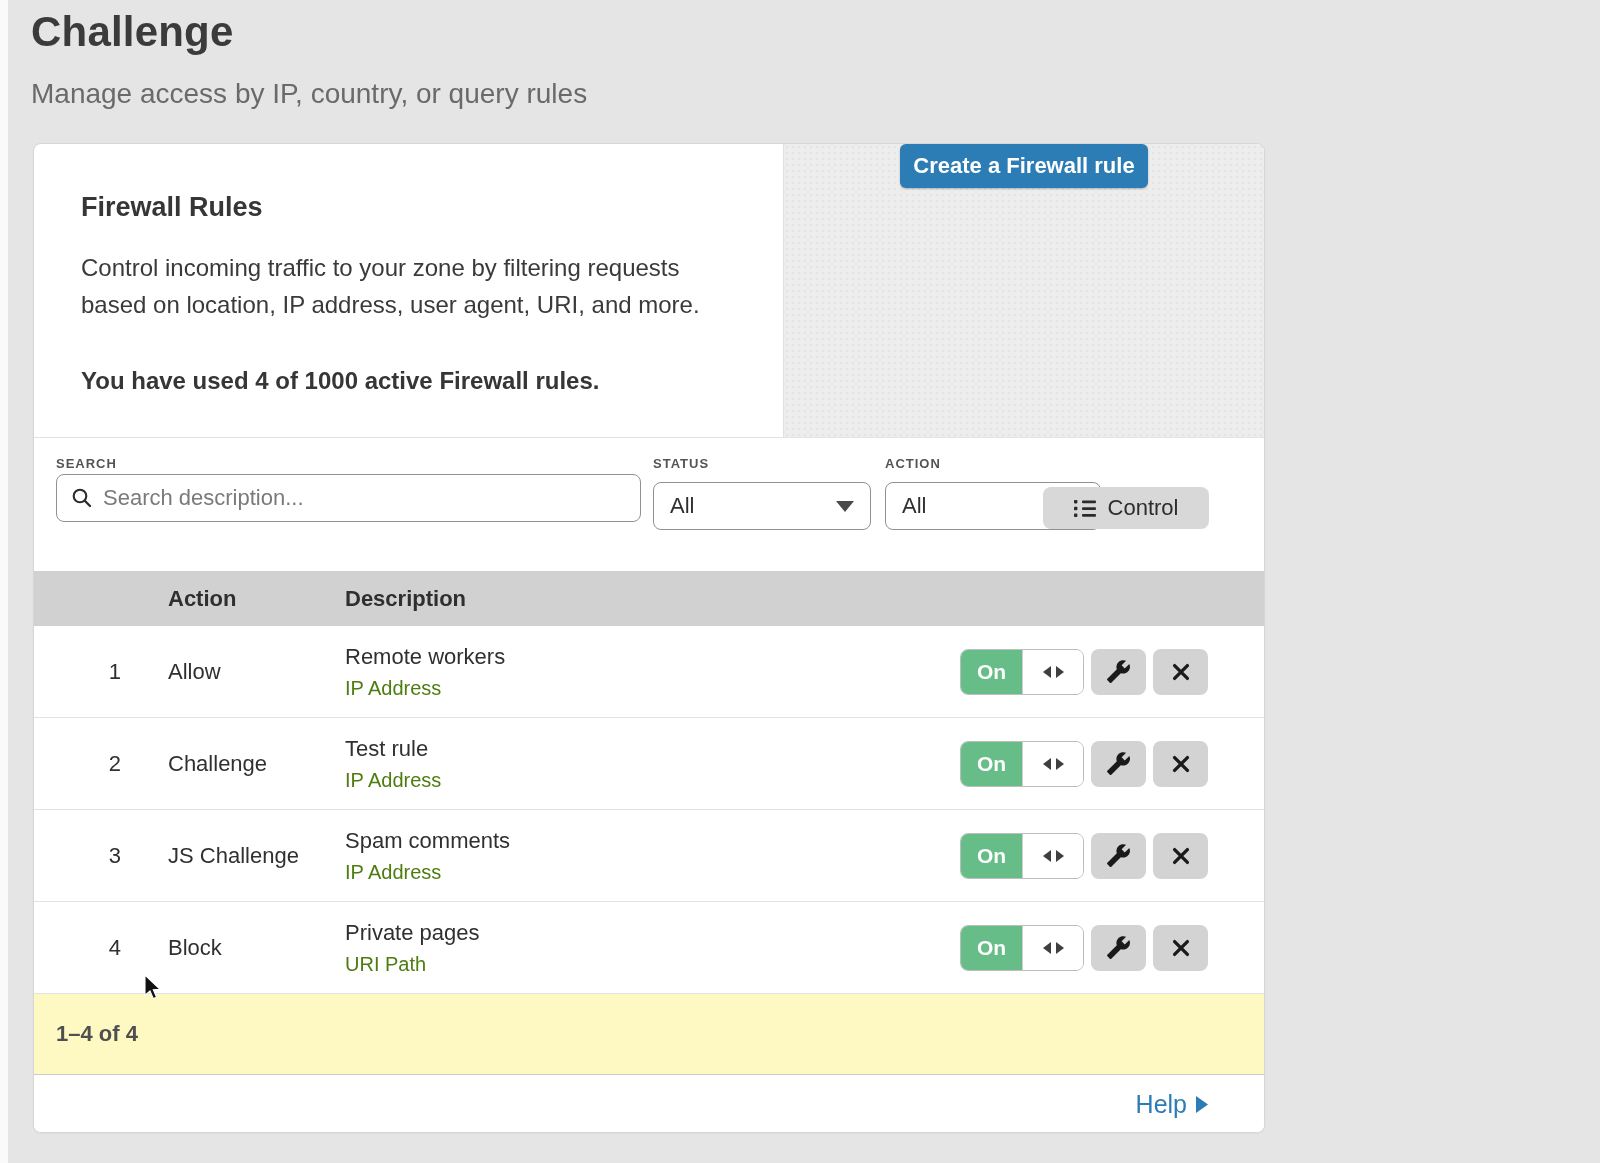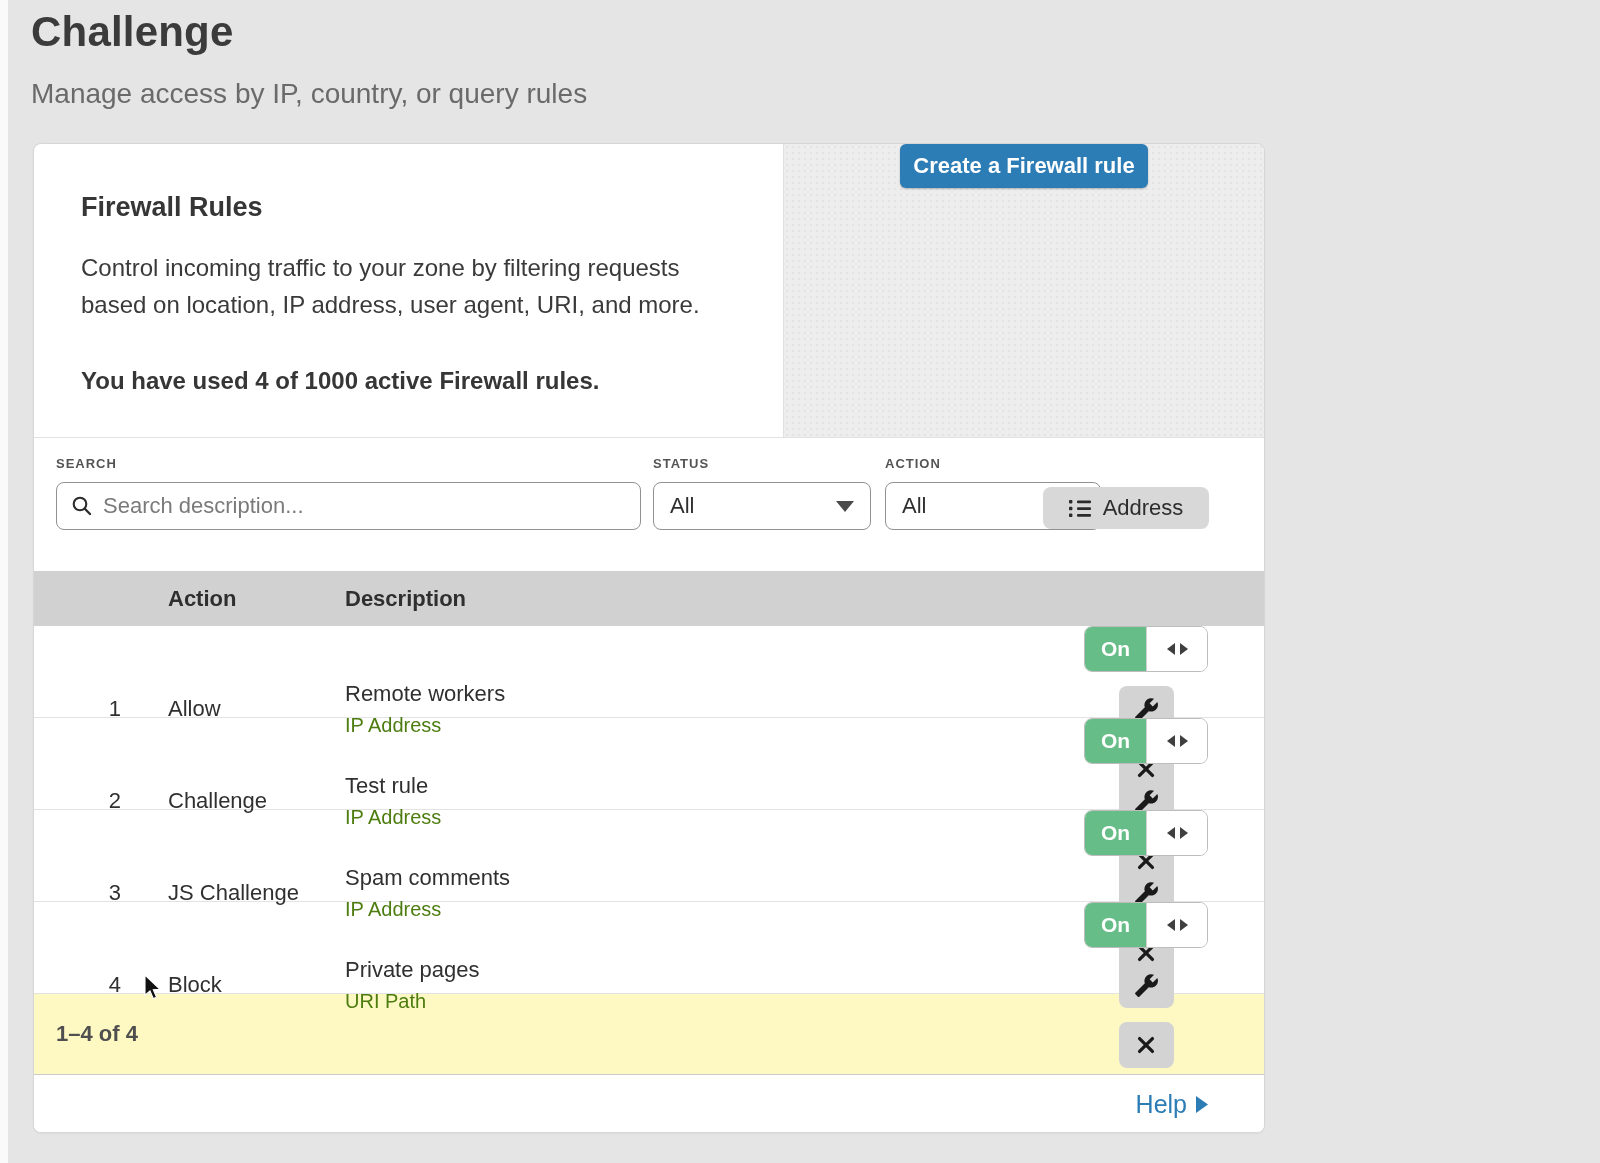--- a/index.html
+++ b/index.html
@@ -45,21 +45,21 @@
     box-shadow:0 1px 2px rgba(0,0,0,0.25);
   }
 
   
   .filters { position:relative; height:133px; background:#fff; }
   .filter-label { position:absolute; font-size:13px; font-weight:700; letter-spacing:1px; color:#545454; }
   .search-label { left:22px; top:18px; }
   .status-label { left:619px; top:18px; }
   .action-label { left:851px; top:18px; }
   .search-box {
-    position:absolute; left:22px; top:44px; width:585px; height:48px;
+    position:absolute; left:22px; top:36px; width:585px; height:48px;
     border:1.5px solid #919191; border-radius:8px; background:#fff;
     display:flex; align-items:center; padding:0 14px;
   }
   .search-box input {
     border:none; outline:none; flex:1; margin-left:10px;
     font-size:22px; color:#444; font-family:"Liberation Sans", sans-serif; background:transparent;
   }
   .search-box input::placeholder { color:#7a7a7a; }
   .dropdown {
     position:absolute; top:44px; height:48px;
@@ -86,21 +86,21 @@
   .col-desc-header { position:absolute; left:311px; }
 
   .rule-row {
     height:92px; display:grid; grid-template-columns:134px 177px 1fr auto;
     align-items:center; border-bottom:1px solid #e3e3e3; background:#fff; padding-right:56px;
   }
   .cell-num { text-align:right; padding-right:47px; font-size:22px; color:#303030; }
   .cell-action { font-size:22px; color:#303030; }
   .desc-main { font-size:22px; color:#303030; }
   .desc-sub { margin-top:7px; font-size:20px; color:#4d7c0f; }
-  .cell-controls { display:flex; align-items:center; gap:14px;flex-direction:column; }
+  .cell-controls { display:flex; align-items:center; gap:7px; }
 
   .toggle {
     width:124px; height:46px; border-radius:8px; display:flex; overflow:hidden;
     border:1px solid #bdbdbd; cursor:pointer; background:#fff;
   }
   .toggle-on {
     width:61px; height:100%; background:var(--toggle-green,#66bd87);
     color:#fff; font-size:21px; font-weight:600;
     display:flex; align-items:center; justify-content:center;
   }
@@ -171,21 +171,21 @@
 
     <button class="ordering-btn">
       <svg width="23" height="19" viewBox="0 0 23 19">
         <rect x="0" y="1" width="3.4" height="3.4" rx="0.8" fill="#2b2b2b"></rect>
         <rect x="8" y="1.4" width="14" height="2.8" rx="1" fill="#2b2b2b"></rect>
         <rect x="0" y="7.8" width="3.4" height="3.4" rx="0.8" fill="#2b2b2b"></rect>
         <rect x="8" y="8.2" width="14" height="2.8" rx="1" fill="#2b2b2b"></rect>
         <rect x="0" y="14.6" width="3.4" height="3.4" rx="0.8" fill="#2b2b2b"></rect>
         <rect x="8" y="15" width="14" height="2.8" rx="1" fill="#2b2b2b"></rect>
       </svg>
-      <span>Address</span>
+      <span>Control</span>
     </button>
   </div>
 
   <div class="table-header">
     <span class="col-action-header">Action</span>
     <span class="col-desc-header">Description</span>
   </div>
 
   <div id="rows-container">
   <div class="rule-row">

